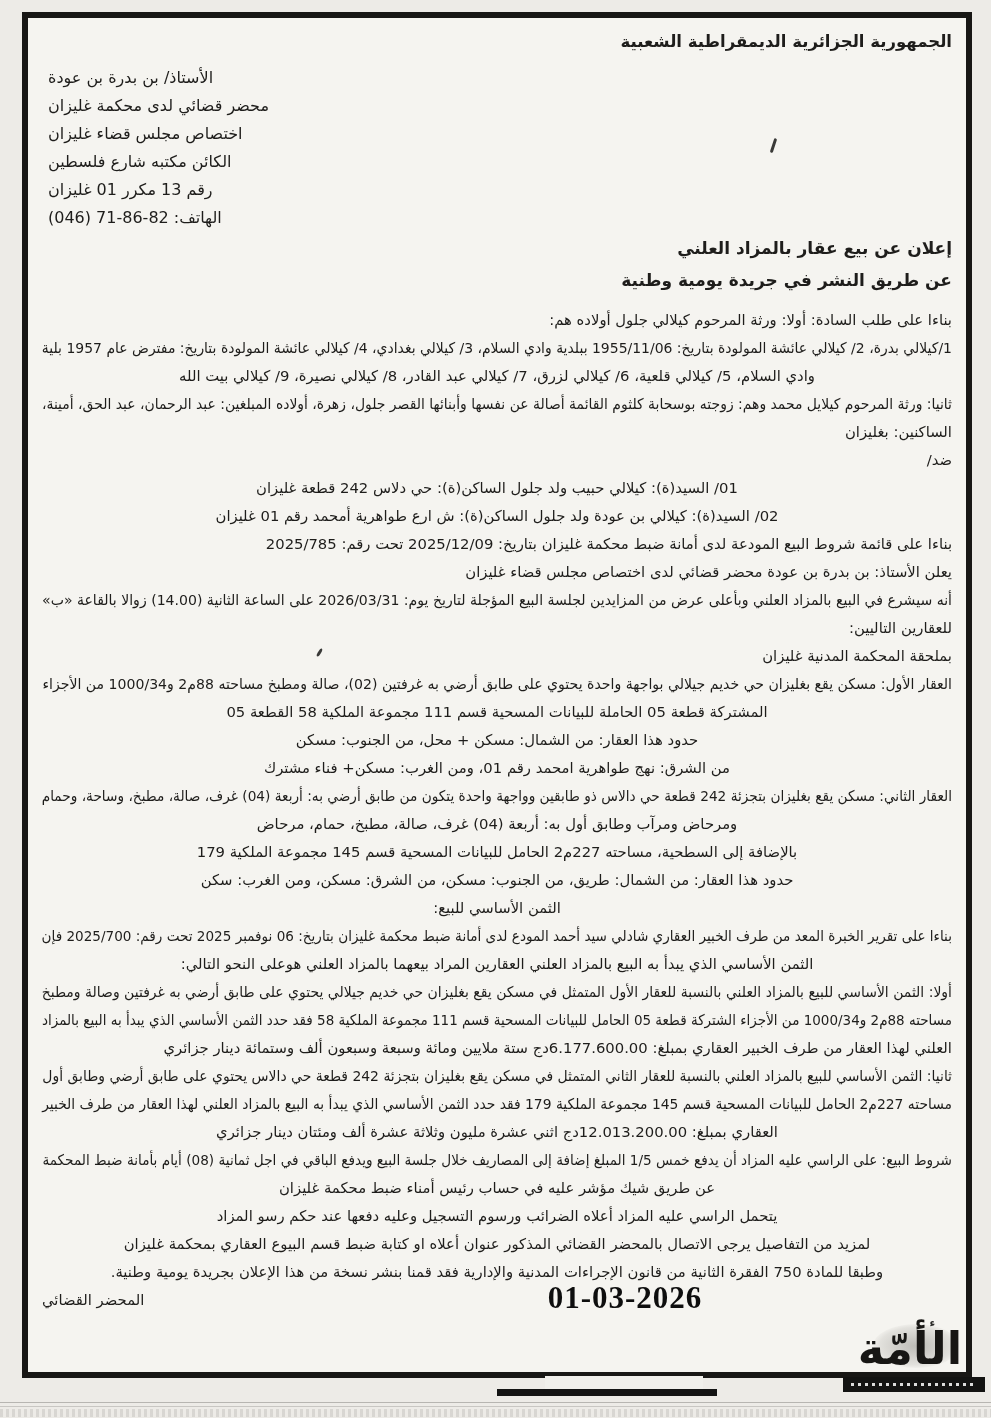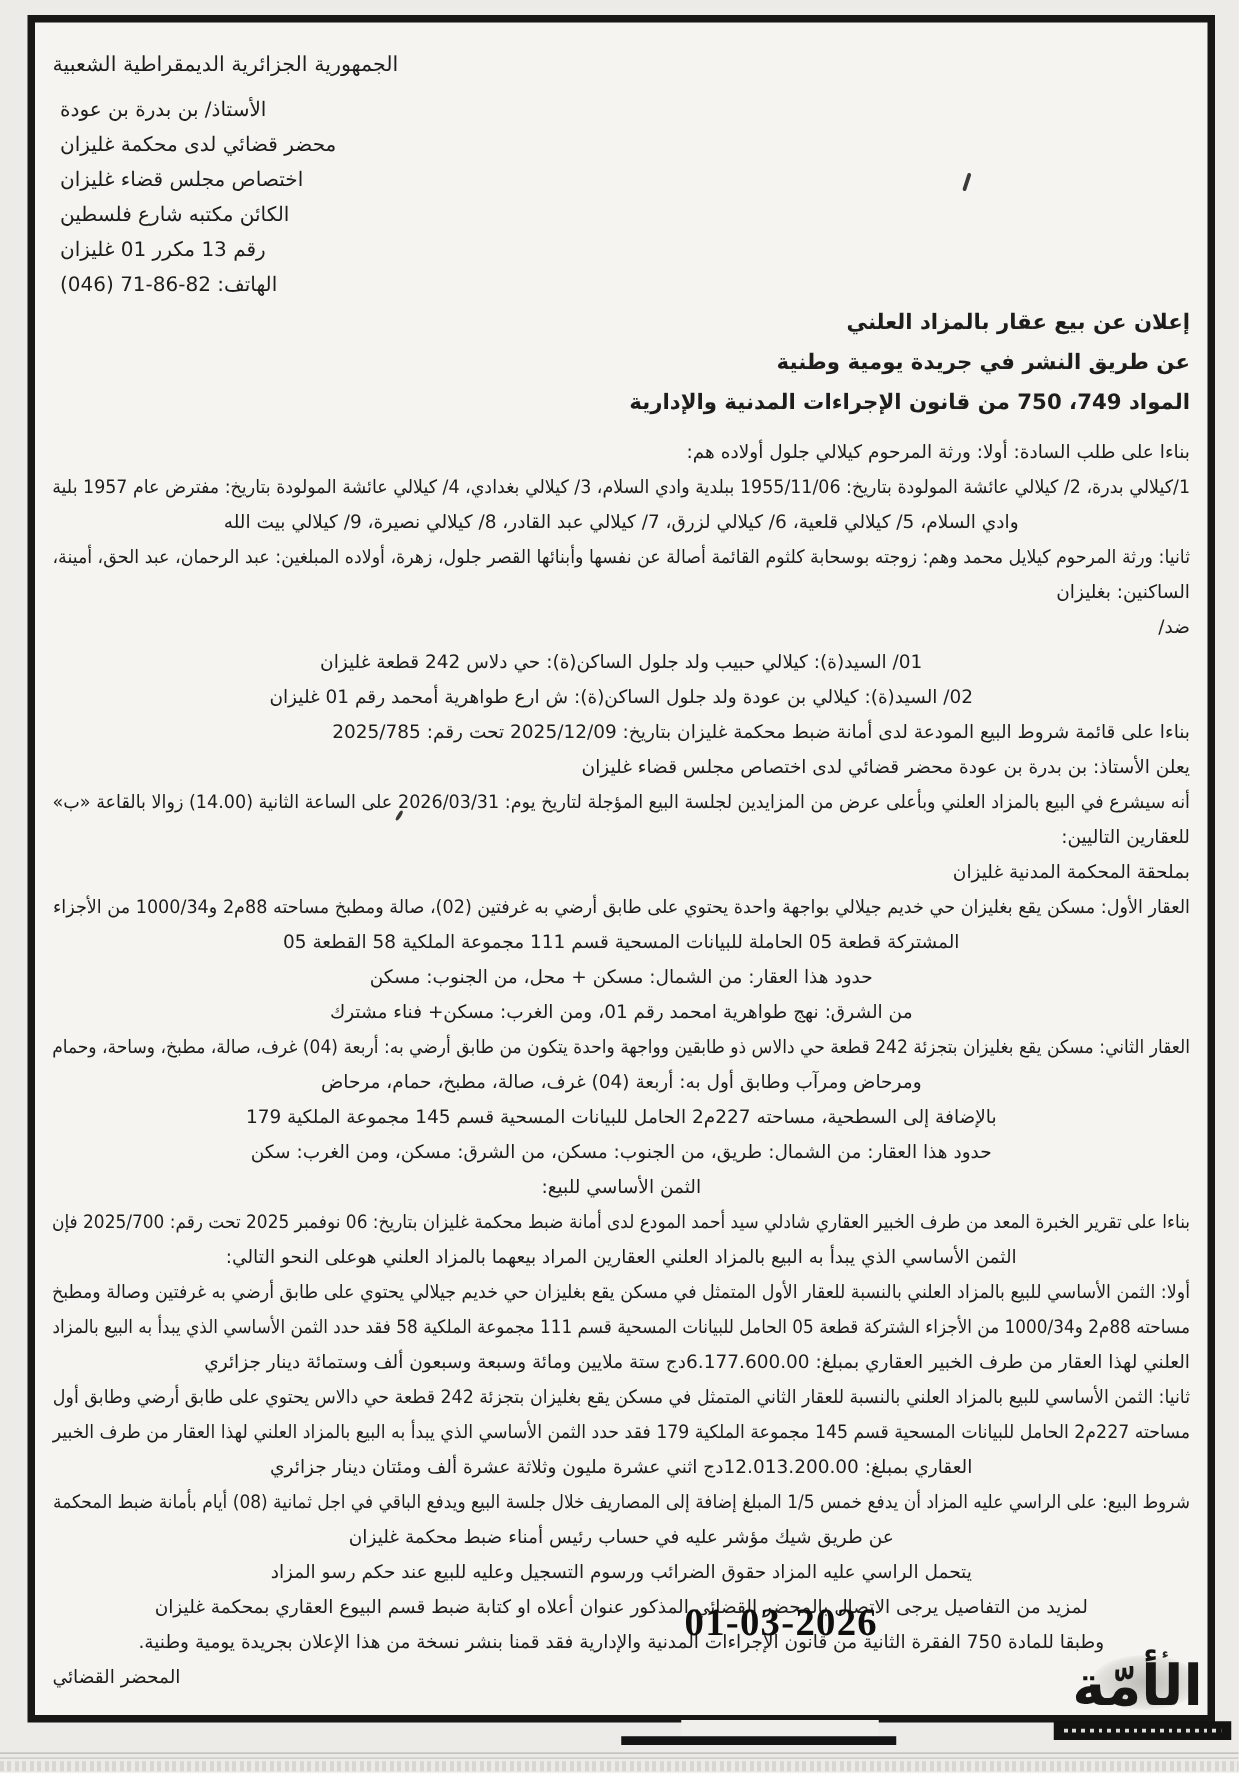--- a/index.html
+++ b/index.html
@@ -10,21 +10,21 @@
   .page::before{content:"";position:absolute;left:140px;top:120px;width:2px;height:2px;
     background:rgba(90,90,90,.35);border-radius:50%;
     box-shadow:480px 60px rgba(100,100,100,.3), 700px -40px rgba(110,110,110,.3),
       220px 540px rgba(100,100,100,.28), 660px 420px rgba(110,110,110,.25),
       90px 880px rgba(100,100,100,.3), 520px 1010px rgba(110,110,110,.25),
       780px 770px rgba(100,100,100,.28), 330px 1180px rgba(110,110,110,.3),
       610px 160px rgba(120,120,120,.25), 40px 300px rgba(120,120,120,.3);}
   .frame{position:absolute;left:22px;top:12px;width:950px;height:1366px;
          border:6px solid #181715;background:#f5f4f0;box-sizing:content-box;
          padding:12px 14px 0 14px;box-sizing:border-box;}
-  .republic{font-size:16.5px;font-weight:400;text-align:left;line-height:24px;margin-top:10px;}
+  .republic{font-size:16.5px;font-weight:700;text-align:right;line-height:24px;}
   .office{margin-top:10px;text-align:left;padding-left:6px;}
   .office-line{font-size:16px;line-height:28px;white-space:nowrap;}
   .titles{text-align:right;}
   .title-line{font-size:17px;font-weight:700;line-height:32px;white-space:nowrap;}
   .body{margin-top:10px;}
   .body-line{font-size:14.8px;line-height:28px;white-space:nowrap;}
   .al-r{text-align:right}
   .al-f{text-align:right}
   .al-c{text-align:center}
   .al-l{text-align:left}
@@ -66,21 +66,20 @@
       <div class="office-line fit">محضر قضائي لدى محكمة غليزان</div>
       <div class="office-line fit">اختصاص مجلس قضاء غليزان</div>
       <div class="office-line fit">الكائن مكتبه شارع فلسطين</div>
       <div class="office-line fit">رقم 13 مكرر 01 غليزان</div>
       <div class="office-line fit">الهاتف: ⁦(046) 71-86-82⁩</div>
     </div>
 
     <div class="titles">
       <div class="title-line fit">إعلان عن بيع عقار بالمزاد العلني</div>
       <div class="title-line fit">عن طريق النشر في جريدة يومية وطنية</div>
-      <div class="title-line fit">المواد 749، 750 من قانون الإجراءات المدنية والإدارية</div>
     </div>
 
     <div class="body">
         <div class="body-line fit al-r">بناءا على طلب السادة: أولا: ورثة المرحوم كيلالي جلول أولاده هم:</div>
         <div class="body-line fit al-f" style="transform-origin: 100% 50%; transform: scaleX(0.943005);">1/كيلالي بدرة، 2/ كيلالي عائشة المولودة بتاريخ: 1955/11/06 ببلدية وادي السلام، 3/ كيلالي بغدادي، 4/ كيلالي عائشة المولودة بتاريخ: مفترض عام 1957 بلية</div>
         <div class="body-line fit al-c">وادي السلام، 5/ كيلالي قلعية، 6/ كيلالي لزرق، 7/ كيلالي عبد القادر، 8/ كيلالي نصيرة، 9/ كيلالي بيت الله</div>
         <div class="body-line fit al-f" style="transform-origin: 100% 50%; transform: scaleX(0.942029);">ثانيا: ورثة المرحوم كيلايل محمد وهم: زوجته بوسحابة كلثوم القائمة أصالة عن نفسها وأبنائها القصر جلول، زهرة، أولاده المبلغين: عبد الرحمان، عبد الحق، أمينة،</div>
         <div class="body-line fit al-r">الساكنين: بغليزان</div>
         <div class="body-line fit al-r">ضد/</div>
         <div class="body-line fit al-c">01/ السيد(ة): كيلالي حبيب ولد جلول الساكن(ة): حي دلاس 242 قطعة غليزان</div>
@@ -102,21 +101,21 @@
         <div class="body-line fit al-f" style="transform-origin: 100% 50%; transform: scaleX(0.916415);">بناءا على تقرير الخبرة المعد من طرف الخبير العقاري شادلي سيد أحمد المودع لدى أمانة ضبط محكمة غليزان بتاريخ: 06 نوفمبر 2025 تحت رقم: 2025/700 فإن</div>
         <div class="body-line fit al-c">الثمن الأساسي الذي يبدأ به البيع بالمزاد العلني العقارين المراد بيعهما بالمزاد العلني هوعلى النحو التالي:</div>
         <div class="body-line fit al-f" style="transform-origin: 100% 50%; transform: scaleX(0.943983);">أولا: الثمن الأساسي للبيع بالمزاد العلني بالنسبة للعقار الأول المتمثل في مسكن يقع بغليزان حي خديم جيلالي يحتوي على طابق أرضي به غرفتين وصالة ومطبخ</div>
         <div class="body-line fit al-f" style="transform-origin: 100% 50%; transform: scaleX(0.911824);">مساحته 88م2 و1000/34 من الأجزاء الشتركة قطعة 05 الحامل للبيانات المسحية قسم 111 مجموعة الملكية 58 فقد حدد الثمن الأساسي الذي يبدأ به البيع بالمزاد</div>
         <div class="body-line fit al-f">العلني لهذا العقار من طرف الخبير العقاري بمبلغ: 6.177.600.00دج ستة ملايين ومائة وسبعة وسبعون ألف وستمائة دينار جزائري</div>
         <div class="body-line fit al-f" style="transform-origin: 100% 50%; transform: scaleX(0.941055);">ثانيا: الثمن الأساسي للبيع بالمزاد العلني بالنسبة للعقار الثاني المتمثل في مسكن يقع بغليزان بتجزئة 242 قطعة حي دالاس يحتوي على طابق أرضي وطابق أول</div>
         <div class="body-line fit al-f" style="transform-origin: 100% 50%; transform: scaleX(0.937178);">مساحته 227م2 الحامل للبيانات المسحية قسم 145 مجموعة الملكية 179 فقد حدد الثمن الأساسي الذي يبدأ به البيع بالمزاد العلني  لهذا العقار من طرف  الخبير</div>
         <div class="body-line fit al-c">العقاري بمبلغ: 12.013.200.00دج اثني عشرة مليون وثلاثة عشرة ألف ومئتان دينار جزائري</div>
         <div class="body-line fit al-f" style="transform-origin: 100% 50%; transform: scaleX(0.920121);">شروط البيع: على الراسي عليه المزاد أن يدفع خمس 1/5 المبلغ إضافة إلى المصاريف خلال جلسة البيع ويدفع الباقي في اجل ثمانية (08) أيام بأمانة ضبط المحكمة</div>
         <div class="body-line fit al-c">عن طريق شيك مؤشر عليه في حساب رئيس أمناء ضبط محكمة غليزان</div>
-        <div class="body-line fit al-c">يتحمل الراسي عليه المزاد حقوق  الضرائب ورسوم التسجيل وعليه للبيع عند حكم رسو المزاد</div>
+        <div class="body-line fit al-c">يتحمل الراسي عليه المزاد أعلاه  الضرائب ورسوم التسجيل وعليه دفعها عند حكم رسو المزاد</div>
         <div class="body-line fit al-c">لمزيد من التفاصيل يرجى الاتصال بالمحضر القضائي المذكور عنوان أعلاه او كتابة ضبط قسم البيوع العقاري بمحكمة غليزان</div>
         <div class="body-line fit al-c">وطبقا للمادة 750 الفقرة الثانية من قانون الإجراءات المدنية والإدارية فقد قمنا بنشر نسخة من هذا  الإعلان بجريدة يومية وطنية.</div>
         <div class="body-line fit al-l">المحضر القضائي</div>
       </div>
   </div>
 
   <span class="pen-mark pm1"></span>
   <span class="pen-mark pm2"></span>
 
   <div class="date-patch"></div>

